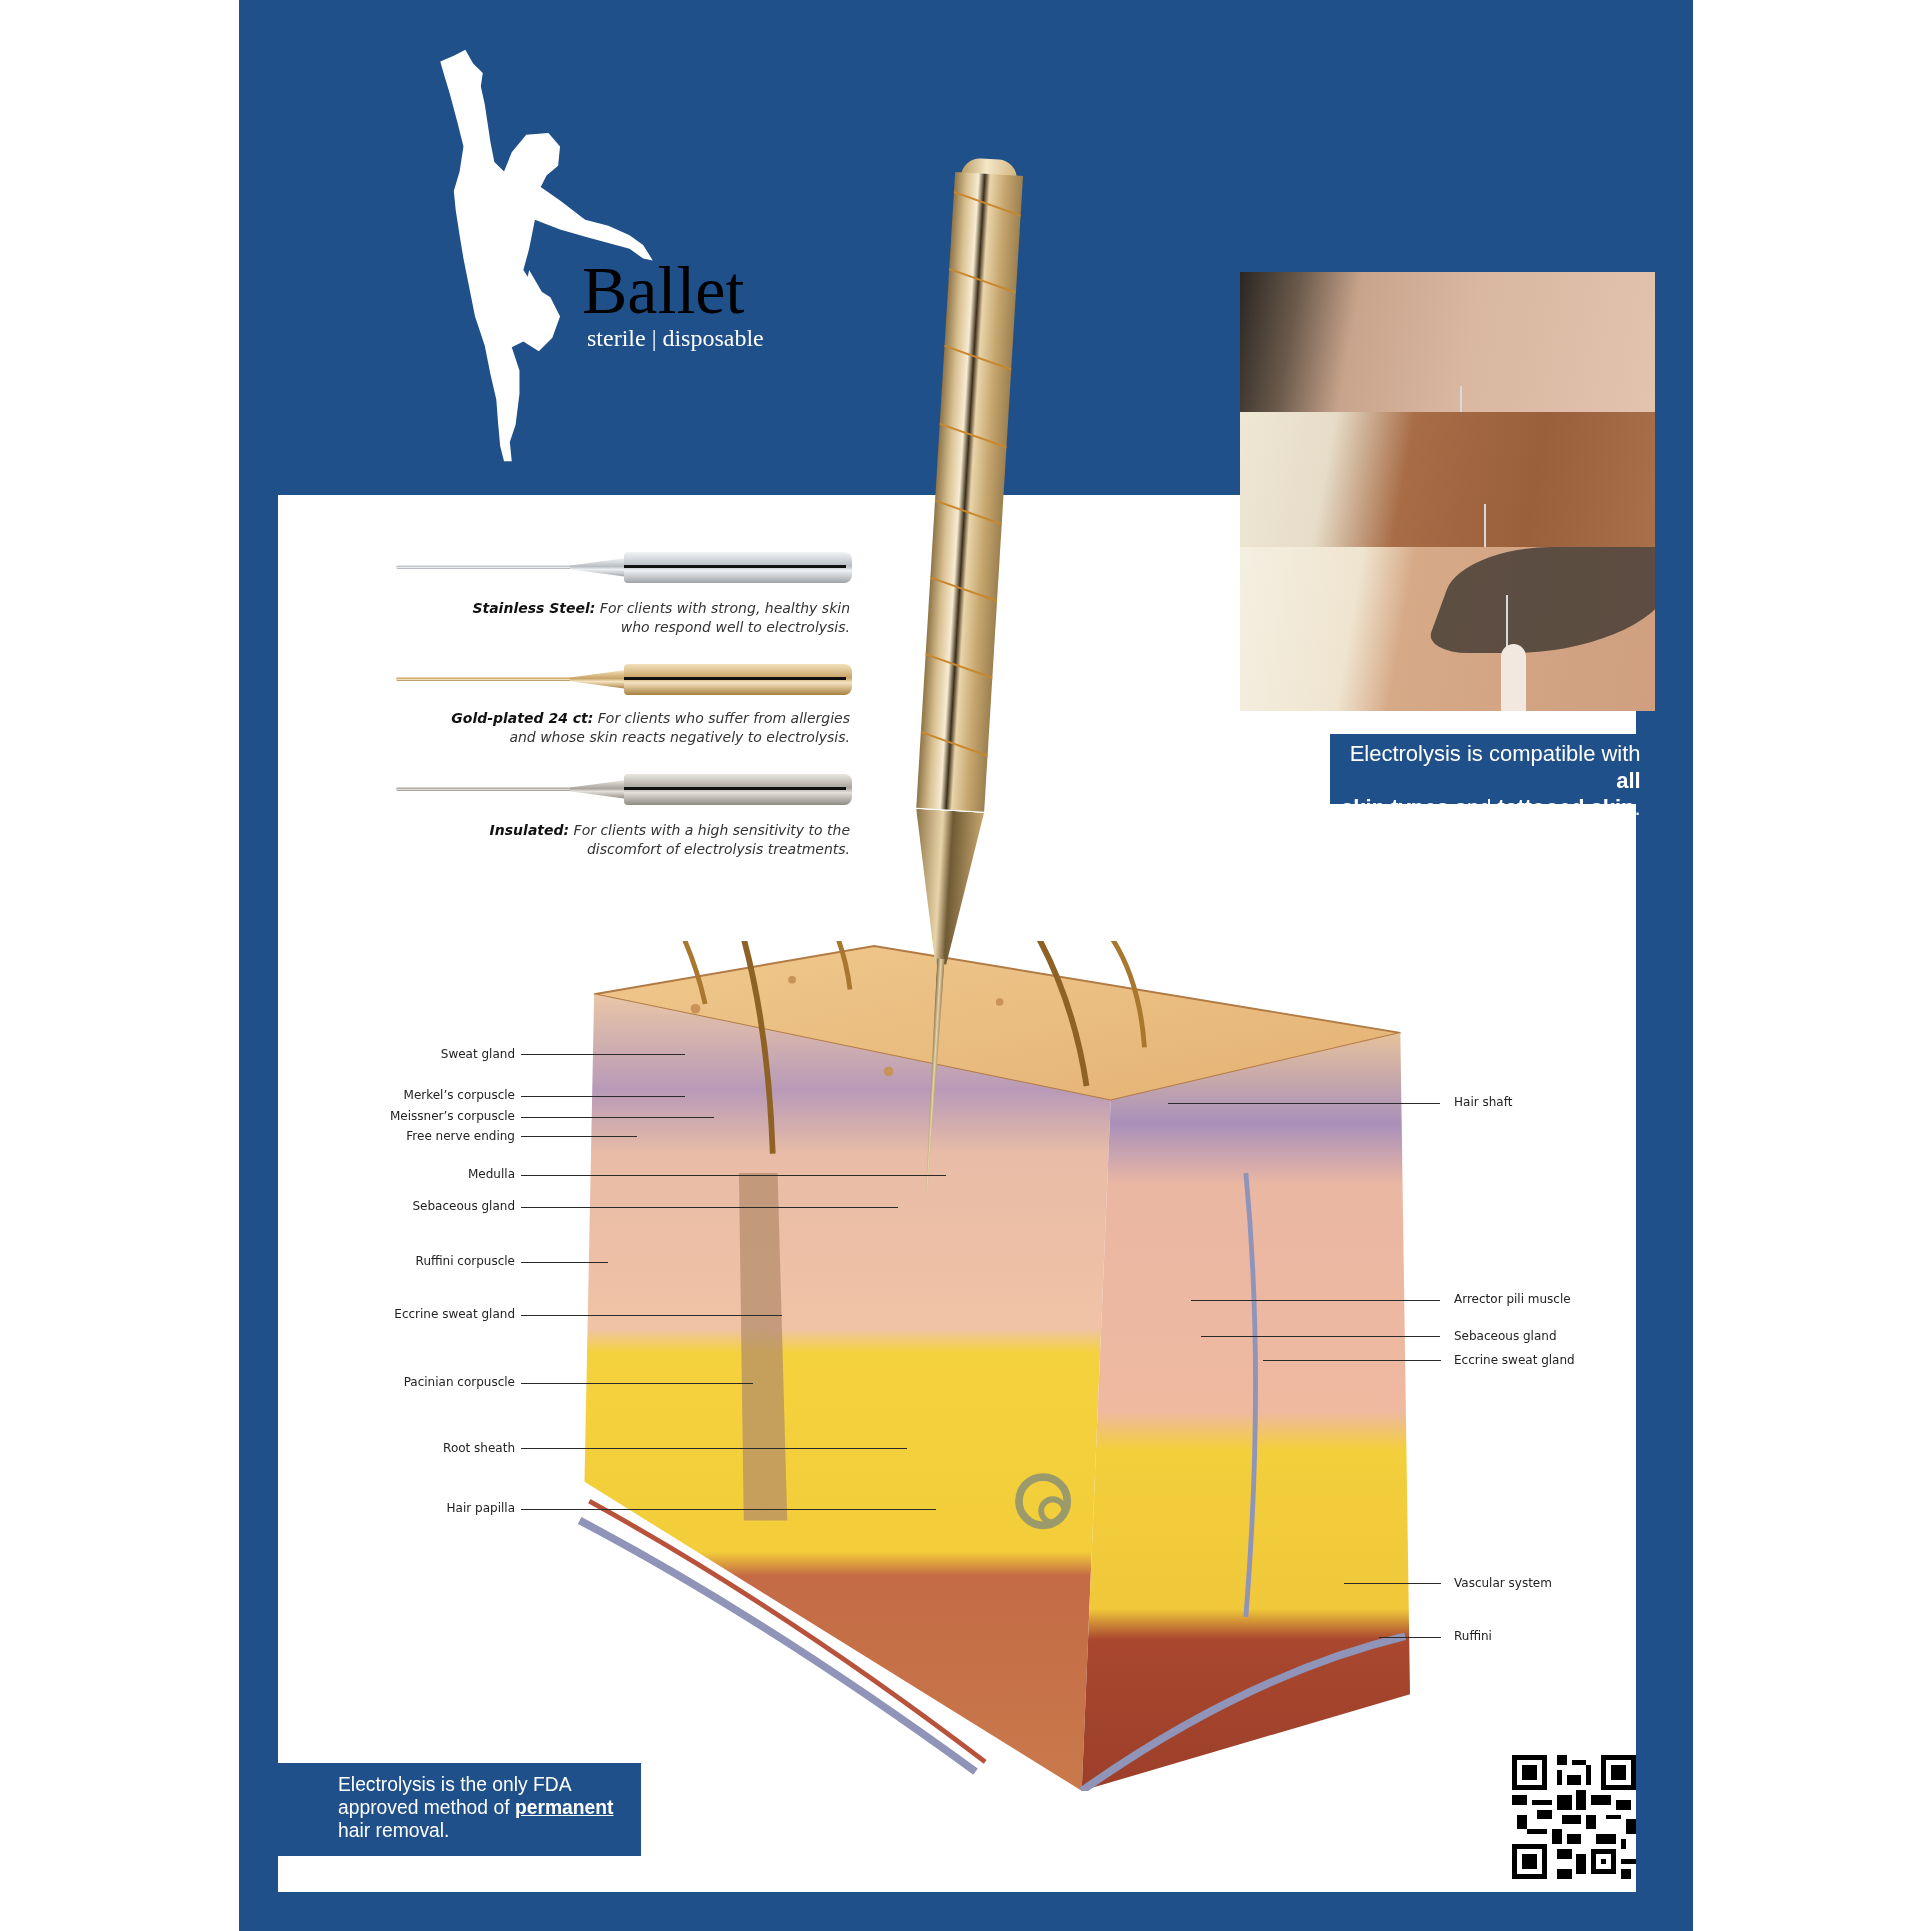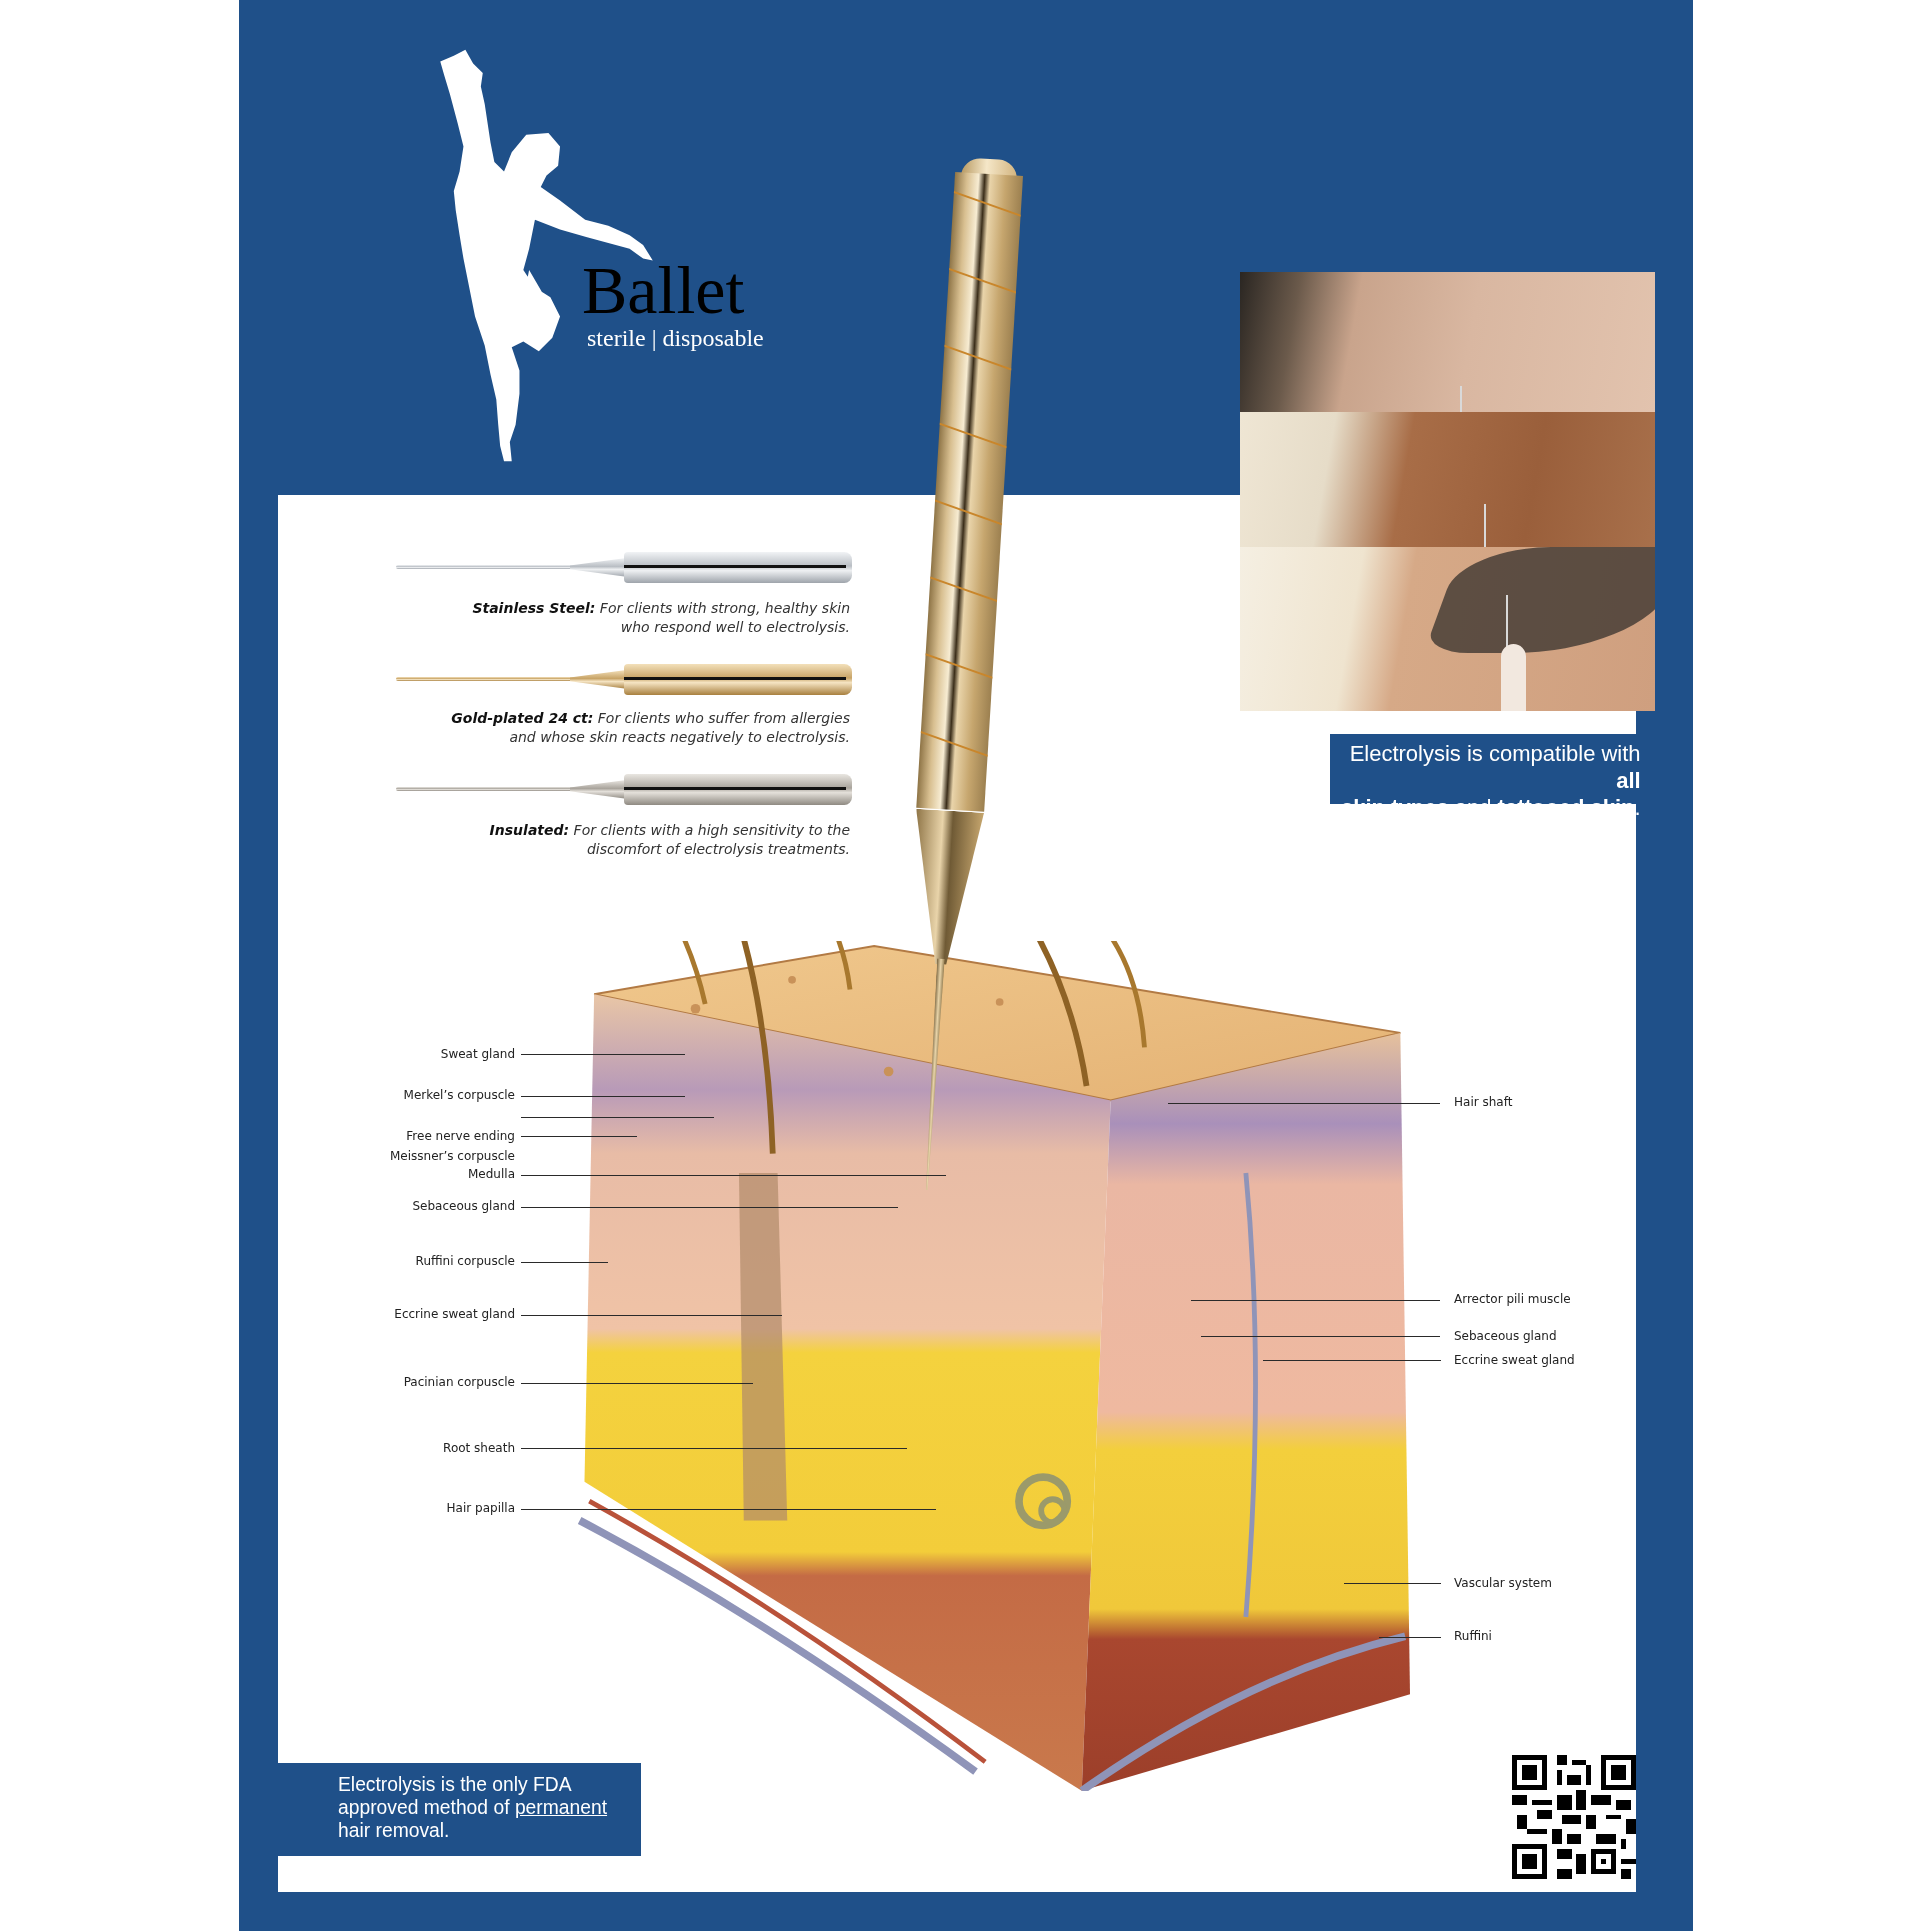--- a/index.html
+++ b/index.html
@@ -17,21 +17,21 @@
   .photo.p1 { top:0; height:140px; background:linear-gradient(100deg,#2a2622 0%,#6b5a4b 14%,#c9a48c 28%,#d9b7a1 55%,#e2c3ae 100%); }
   .photo.p2 { top:140px; height:135px; background:linear-gradient(100deg,#efe6d4 0%,#e6dcc8 22%,#a86d47 40%,#9a5f3b 70%,#a8704b 100%); }
   .photo.p3 { top:275px; height:164px; background:linear-gradient(100deg,#f5efe2 0%,#efe4cf 28%,#d6a987 40%,#cf9f7f 100%); }
   .tattoo { position:absolute; left:203px; top:0; width:222px; height:106px; background:#3b3530; opacity:.78; border-radius:40% 10% 60% 20%; transform:skewX(-20deg); }
   .probe-thin { position:absolute; width:1.9px; background:#d9d9d9; }
   .probe-handle { position:absolute; left:261px; top:97px; width:25px; height:77px; background:#f2e8df; border-radius:12.6px 12.6px 0 0; }
 
   .box-right { position:absolute; left:1330px; top:734px; width:326px; height:70px; background:#1f5089; color:#fff; font-size:22px; line-height:27px; text-align:right; padding:5.8px 15.4px 5.8px 9.7px; box-sizing:border-box; }
   .box-left { position:absolute; left:278px; top:1763px; width:363px; height:93px; background:#1f5089; color:#fff; font-size:19.3px; line-height:23px; padding:9.7px 9.7px 9.7px 60px; box-sizing:border-box; }
   .box-right b, .box-left b { font-weight:bold; }
-  .box-left u { text-decoration:underline; font-weight:normal;text-align:right; }
+  .box-left u { text-decoration:underline; font-weight:bold;text-align:right; }
 
   .needle-row { position:absolute; left:396px; width:454px; height:39px; }
   .needle-tip { position:absolute; left:0; top:17.4px; height:3.9px; width:193px; border-radius:1.9px; }
   .needle-neck { position:absolute; left:174px; top:9.7px; width:58px; height:19.3px; clip-path:polygon(0 40%,100% 0,100% 100%,0 60%); }
   .needle-body { position:absolute; left:228px; top:3.9px; width:228px; height:31px; border-radius:3.9px 7.7px 7.7px 3.9px; }
   .needle-body::after { content:""; position:absolute; left:0; right:5.8px; top:13.5px; height:2.9px; background:#111; }
   .steel { background:linear-gradient(#f1f3f5,#b9bec4 45%,#eef0f2 60%,#9ea4ab); }
   .gold { background:linear-gradient(#f3e0ba,#c8a467 45%,#f5e4c3 60%,#a8803f); }
   .insul { background:linear-gradient(#e9e6e1,#a9a49c 45%,#e4e0da 60%,#8f8a82); }
   .needle-desc { position:absolute; right:0; width:502px; text-align:right; font-family:"DejaVu Sans", sans-serif; font-style:italic; font-size:14px; line-height:19.3px; color:#333; }
@@ -181,21 +181,21 @@
     <div class="bn-stripe" style="top:570px;"></div>
   </div>
   <div class="bn-taper"></div>
   <div class="bn-wire"></div>
 </div>
 
 <div class="label left" style="left:370px; top:1047px;">Sweat gland</div>
 <div class="leader" style="left:521px; top:1054px; width:164px;"></div>
 <div class="label left" style="left:370px; top:1088px;">Merkel’s corpuscle</div>
 <div class="leader" style="left:521px; top:1096px; width:164px;"></div>
-<div class="label left" style="left:370px; top:1109px;margin-top:40px;">Meissner’s corpuscle</div>
+<div class="label left" style="left:370px; top:1109px;">Meissner’s corpuscle</div>
 <div class="leader" style="left:521px; top:1117px; width:193px;"></div>
 <div class="label left" style="left:370px; top:1129px;">Free nerve ending</div>
 <div class="leader" style="left:521px; top:1136px; width:116px;"></div>
 <div class="label left" style="left:370px; top:1167px;">Medulla</div>
 <div class="leader" style="left:521px; top:1175px; width:425px;"></div>
 <div class="label left" style="left:370px; top:1199px;">Sebaceous gland</div>
 <div class="leader" style="left:521px; top:1207px; width:377px;"></div>
 <div class="label left" style="left:370px; top:1254px;">Ruffini corpuscle</div>
 <div class="leader" style="left:521px; top:1262px; width:87px;"></div>
 <div class="label left" style="left:370px; top:1307px;">Eccrine sweat gland</div>

